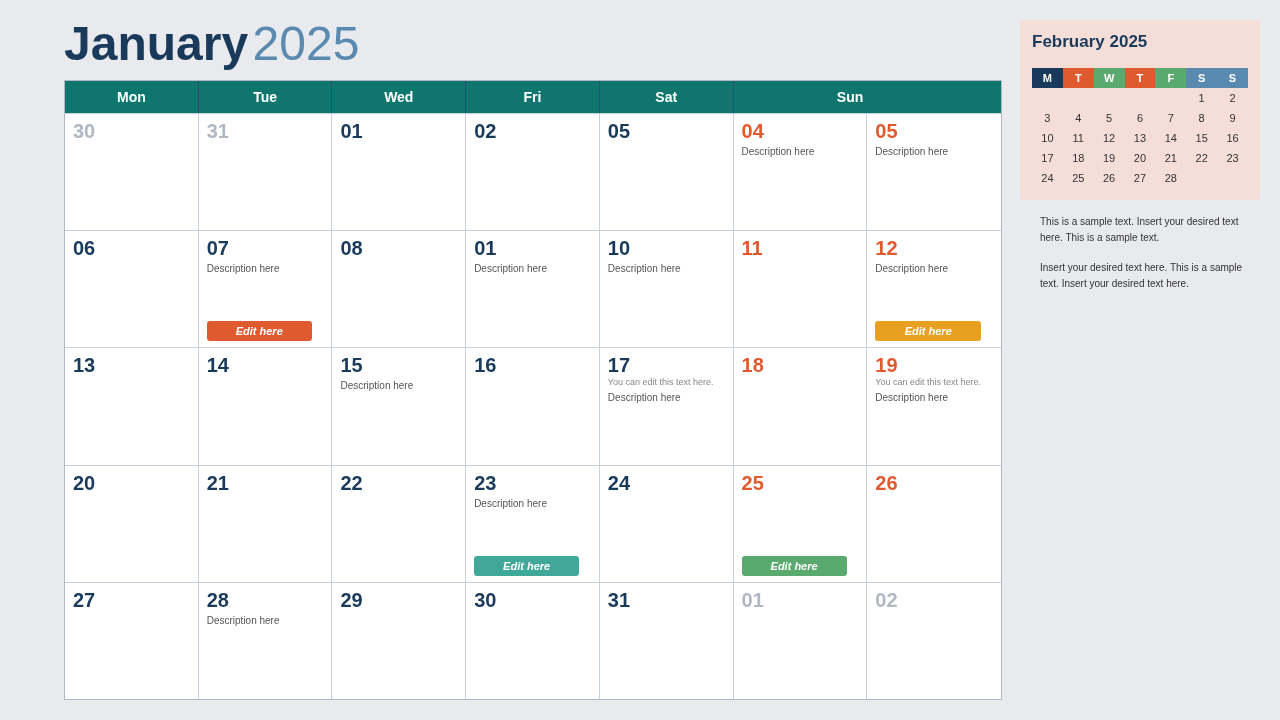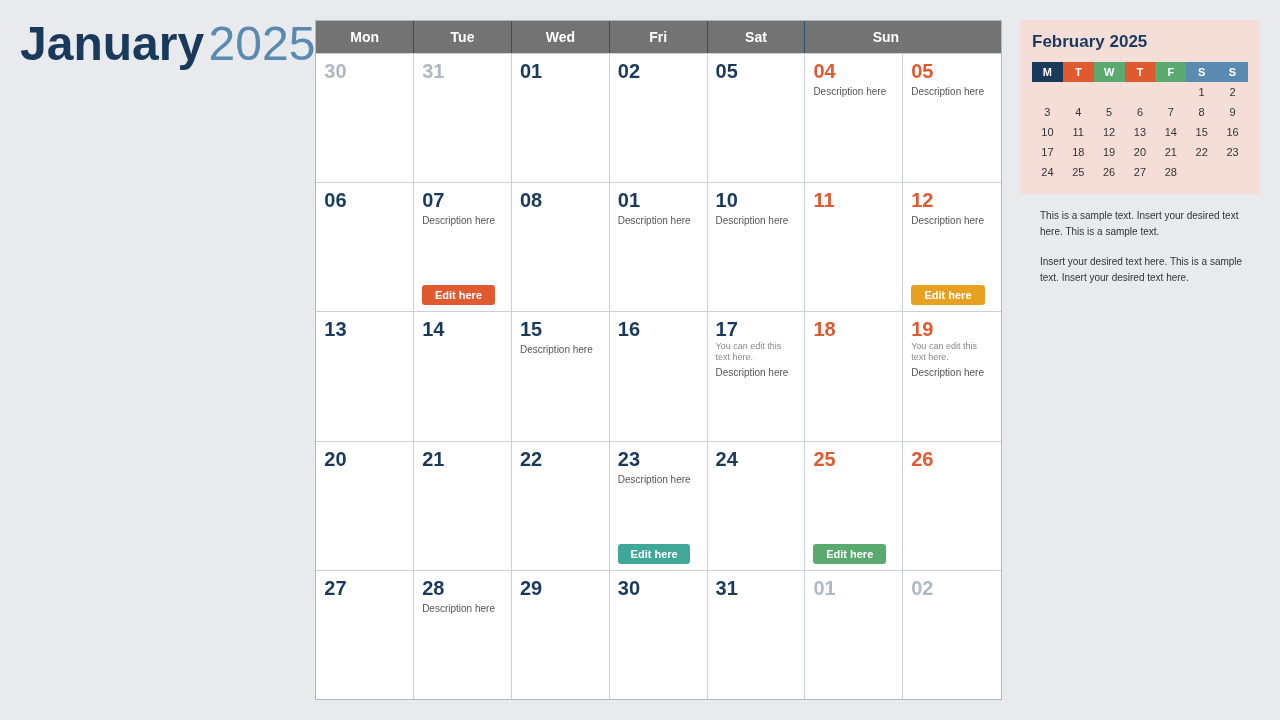--- a/index.html
+++ b/index.html
@@ -11,20 +11,22 @@
       overflow: hidden;
       display: flex;
       padding: 20px 20px 20px 20px;
       gap: 18px;
     }
 
     
     .main-calendar {
       flex: 1;
       display: flex;
+      flex-direction: column;
+      margin-left: 44px;
     }
 
     .main-title {
       margin-bottom: 12px;
       line-height: 1;
     }
     .main-title .month {
       font-size: 48px;
       font-weight: 700;
       color: #1a3a5c;
@@ -38,21 +40,21 @@
     .cal-grid {
       flex: 1;
       border: 1.5px solid #b0b8c4;
       display: flex;
       flex-direction: column;
     }
 
     .cal-header {
       display: grid;
       grid-template-columns: repeat(7, 1fr);
-      background: #737373;
+      background: #0f766e;
     }
     .cal-header-cell {
       text-align: center;
       color: white;
       font-size: 14px;
       font-weight: 600;
       padding: 8px 4px;
       border-right: 1px solid #2a5070;
     }
     .cal-header-cell:last-child { border-right: none; text-align: right; }
@@ -108,20 +110,21 @@
       padding: 4px 8px;
       border: none;
       border-radius: 3px;
       font-size: 11px;
       color: white;
       cursor: pointer;
       text-align: center;
       align-self: flex-start;
       width: 90%;
       font-weight: 600;
+      font-style: italic;
     }
     .edit-btn.red { background: #e05a30; }
     .edit-btn.orange { background: #e8a020; }
     .edit-btn.green { background: #5aaa70; }
     .edit-btn.teal { background: #40a898; }
 
     
     .sidebar {
       width: 240px;
       display: flex;
@@ -132,21 +135,21 @@
     .mini-cal-container {
       background: #f5ddd8;
       padding: 12px;
       border-radius: 2px;
     }
 
     .mini-cal-title {
       font-size: 17px;
       font-weight: 700;
       color: #1a3a5c;
-      margin-bottom: 10px;
+      margin-bottom: 16px;
     }
 
     .mini-cal-grid {
       width: 100%;
       border-collapse: collapse;
     }
     .mini-cal-grid th {
       text-align: center;
       font-size: 11px;
       font-weight: 700;

